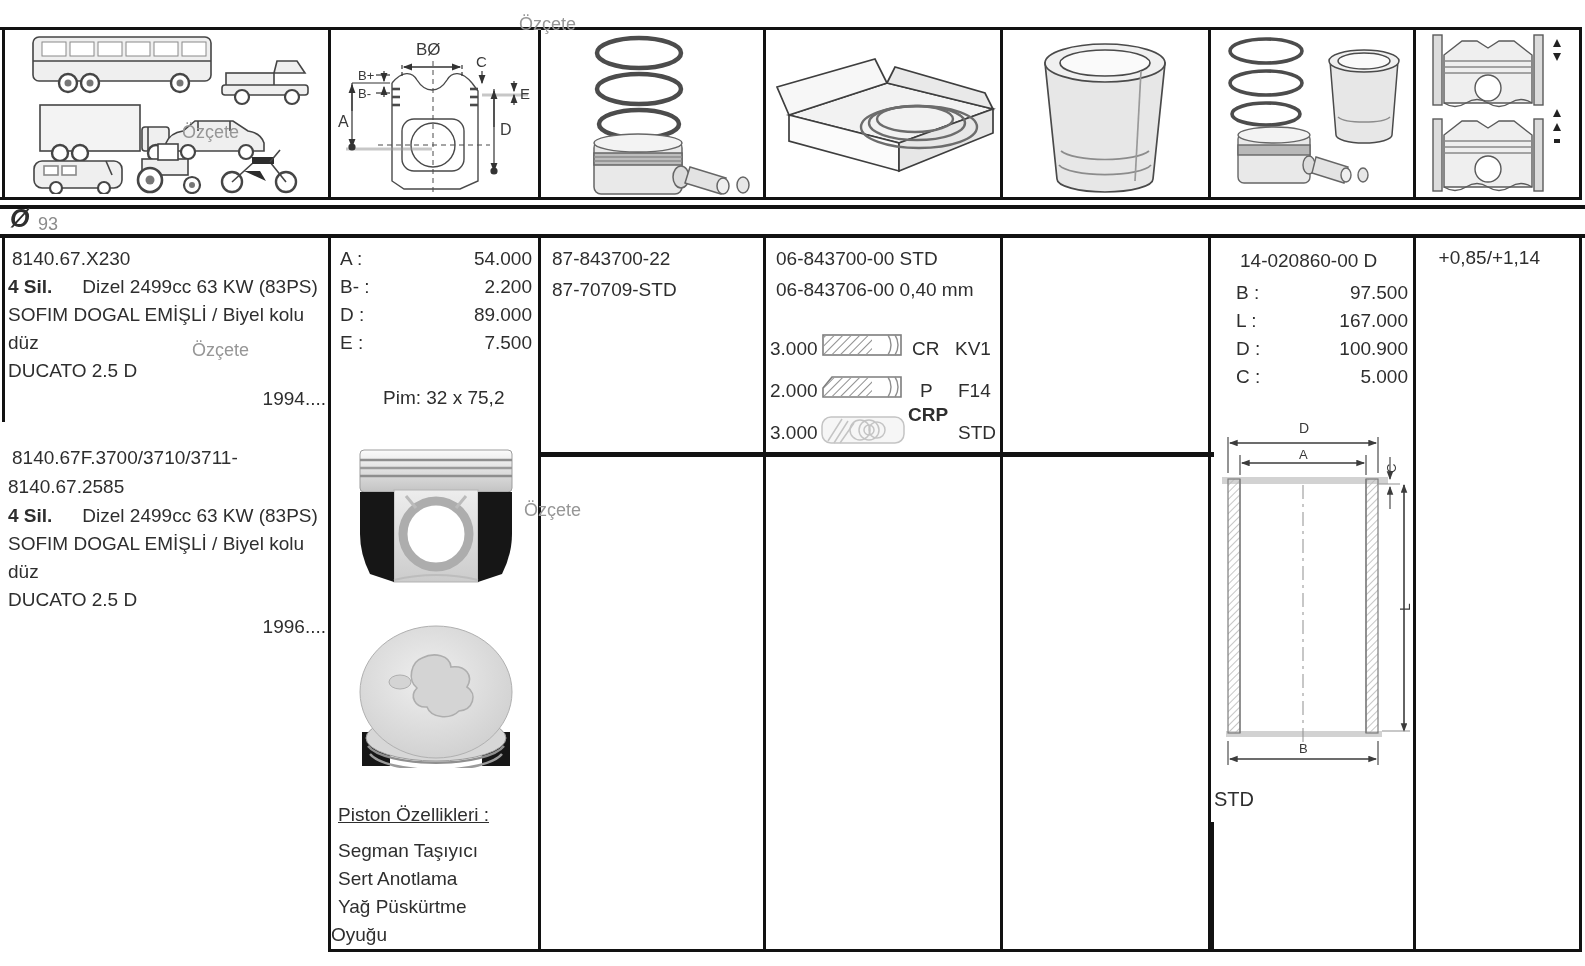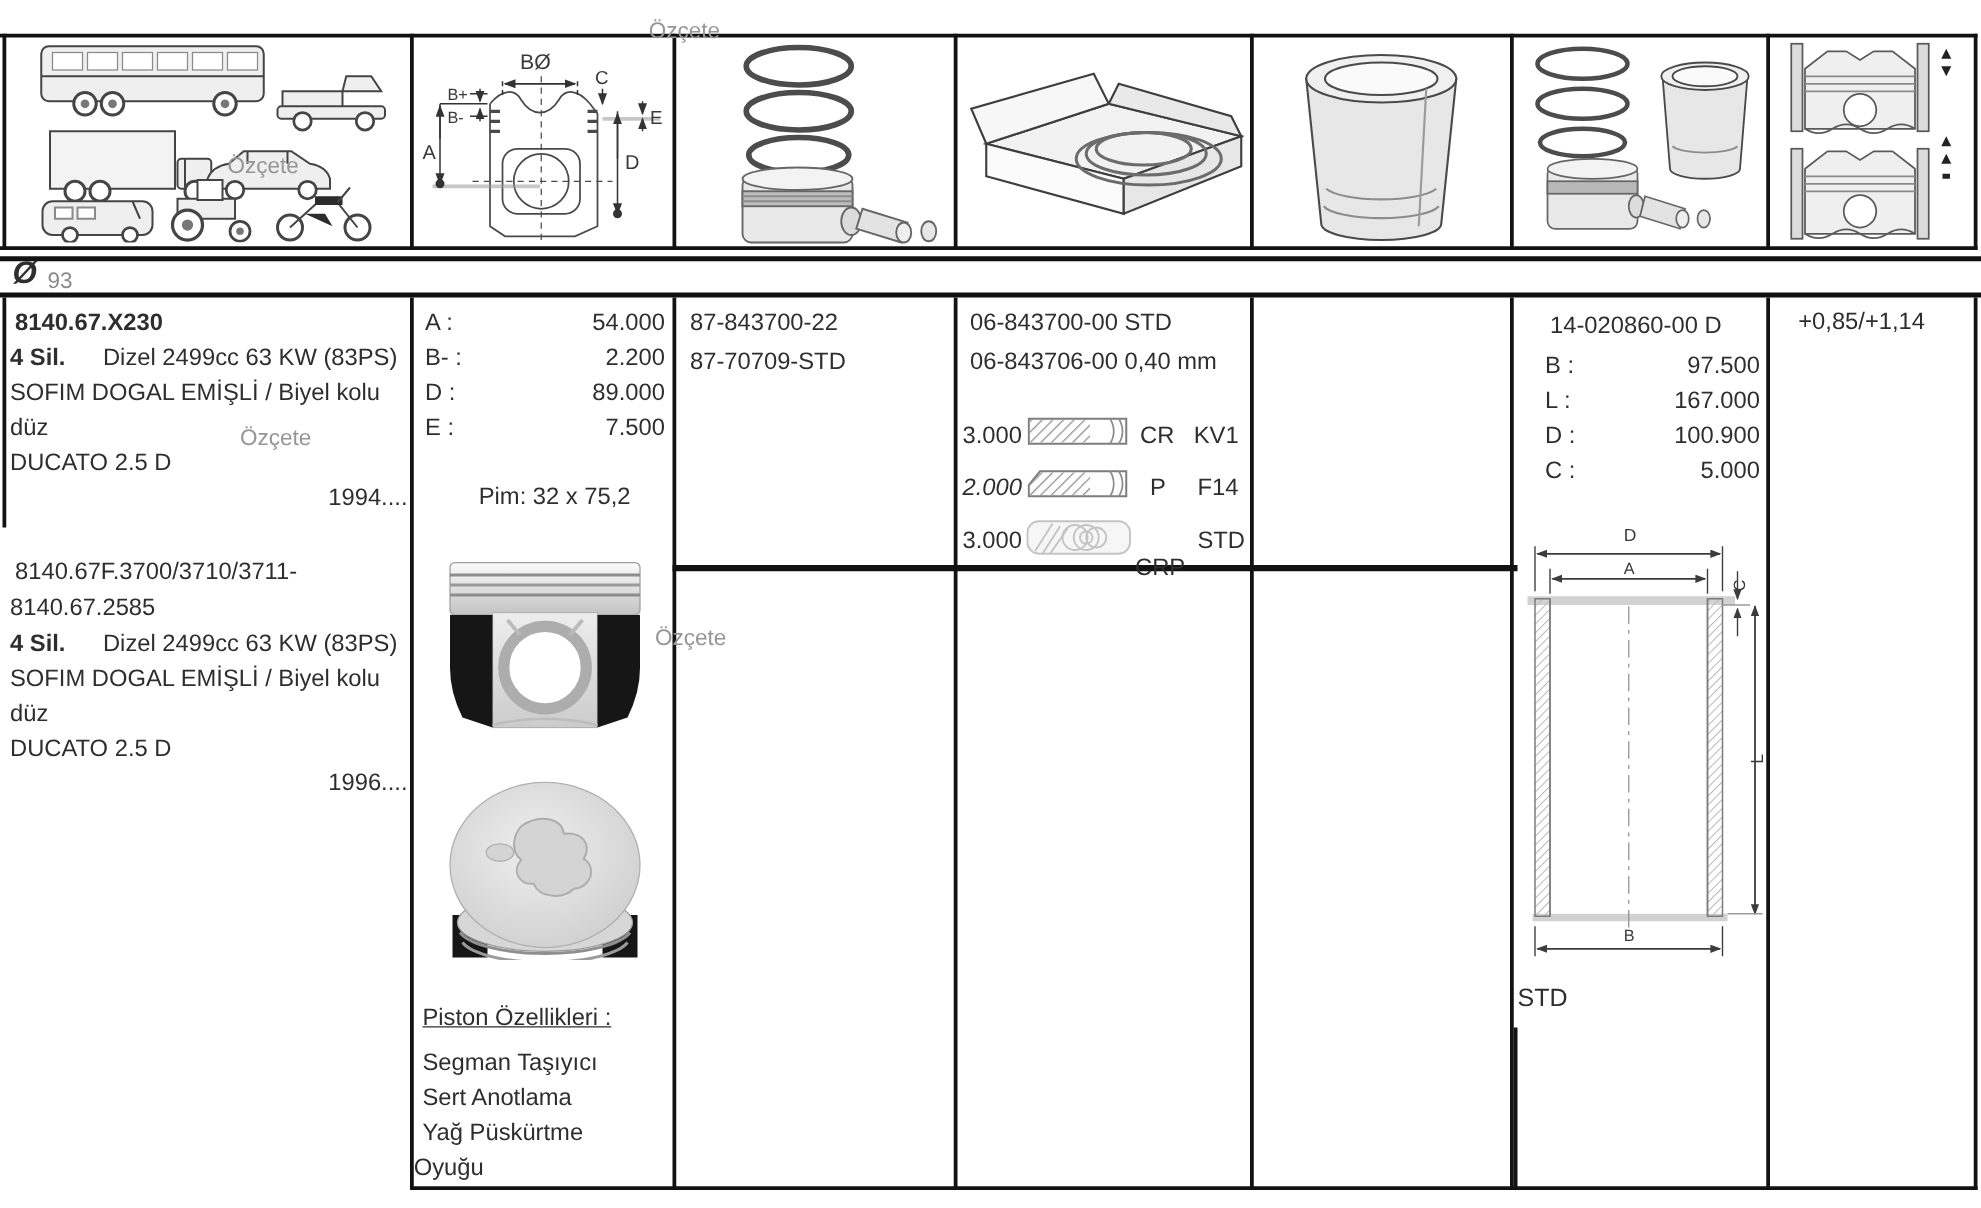--- a/index.html
+++ b/index.html
@@ -252,21 +252,21 @@
   <div class="vline" style="left:763px;top:238px;width:3px;height:714px;"></div>
   <div class="vline" style="left:1000px;top:238px;width:3px;height:714px;"></div>
   <div class="vline" style="left:1208px;top:238px;width:3px;height:714px;"></div>
   <div class="vline" style="left:1413px;top:238px;width:3px;height:714px;"></div>
   <div class="vline" style="left:1579px;top:238px;width:3px;height:714px;"></div>
   <div class="hline" style="left:538px;top:452px;width:676px;height:5px;"></div>
   <div class="hline" style="left:328px;top:949px;width:1254px;height:3px;"></div>
   <div class="vline" style="left:1211px;top:822px;width:3px;height:128px;"></div>
 
   <div>
-    <div class="txt" style="left:12px;top:248px;font-weight:bold;">8140.67.X230</div>
+    <div class="txt" style="left:12px;top:248px;">8140.67.X230</div>
     <div class="txt" style="left:8px;top:276px;">
       <span class="bold" style="margin-right:30px;">4 Sil.</span><span>Dizel 2499cc 63 KW (83PS)</span>
     </div>
     <div class="txt" style="left:8px;top:304px;">SOFIM DOGAL EMİŞLİ / Biyel kolu</div>
     <div class="txt" style="left:8px;top:332px;">düz</div>
     <div class="wm" style="left:192px;top:340px;">Özçete</div>
     <div class="txt" style="left:8px;top:360px;">DUCATO 2.5 D</div>
     <div class="txt right" style="left:178px;top:388px;width:148px;">1994....</div>
   </div>
   <div>
@@ -351,21 +351,21 @@
           <line x1="0" y1="0" x2="0" y2="6" stroke="#8f8f8f" stroke-width="2"></line>
         </pattern>
       </defs>
     <rect x="1" y="5" width="78" height="20" fill="#ffffff" stroke="#7d7d7d" stroke-width="1.6"></rect>
     <rect x="2" y="6" width="48" height="18" fill="url(#h1)"></rect>
     <path d="M66,5 C70,11 70,19 66,25 M73,5 C77,11 77,19 73,25" stroke="#8d8d8d" fill="none" stroke-width="1.4"></path>
   </svg>
   <div class="txt" style="left:912px;top:338px;">CR</div>
   <div class="txt" style="left:955px;top:338px;">KV1</div>
 
-  <div class="txt" style="left:770px;top:380px;font-style:italic;">2.000</div>
+  <div class="txt" style="left:770px;top:380px;">2.000</div>
   <svg class="dia" style="left:822px;top:372px;" width="84" height="32" viewBox="0 0 84 32">
     <defs>
         <pattern id="h2" width="6" height="6" patternTransform="rotate(45)" patternUnits="userSpaceOnUse">
           <line x1="0" y1="0" x2="0" y2="6" stroke="#8f8f8f" stroke-width="2"></line>
         </pattern>
       </defs>
     <path d="M10,5 H79 V25 H1 V16 Z" fill="#ffffff" stroke="#7d7d7d" stroke-width="1.6"></path>
     <path d="M10,6 H50 V24 H2 V16 Z" fill="url(#h2)"></path>
     <path d="M66,5 C70,11 70,19 66,25 M73,5 C77,11 77,19 73,25" stroke="#8d8d8d" fill="none" stroke-width="1.4"></path>
   </svg>
@@ -376,21 +376,21 @@
   <svg class="dia" style="left:820px;top:413px;" width="88" height="34" viewBox="0 0 88 34">
     <g fill="none" stroke="#c4c4c4" stroke-width="1.5">
       <rect x="2" y="4" width="82" height="26" rx="9" fill="#f6f6f6"></rect>
       <circle cx="40" cy="17" r="10"></circle>
         <circle cx="49" cy="17" r="10"></circle>
         <circle cx="57" cy="17" r="8"></circle>
         <circle cx="49" cy="17" r="5"></circle>
       <path d="M8,28 L22,6 M14,30 L28,8 M20,30 L34,10"></path>
     </g>
   </svg>
-  <div class="txt" style="left:908px;top:444px;">CRP</div>
+  <div class="txt" style="left:908px;top:404px;font-weight:bold;">CRP</div>
   <div class="txt" style="left:958px;top:422px;">STD</div>
 
   <div class="txt" style="left:1240px;top:250px;">14-020860-00 D</div>
   <div class="txt" style="left:1236px;top:282px;">B :</div>
   <div class="txt right" style="left:1280px;top:282px;width:128px;">97.500</div>
   <div class="txt" style="left:1236px;top:310px;">L :</div>
   <div class="txt right" style="left:1280px;top:310px;width:128px;">167.000</div>
   <div class="txt" style="left:1236px;top:338px;">D :</div>
   <div class="txt right" style="left:1280px;top:338px;width:128px;">100.900</div>
   <div class="txt" style="left:1236px;top:366px;">C :</div>

